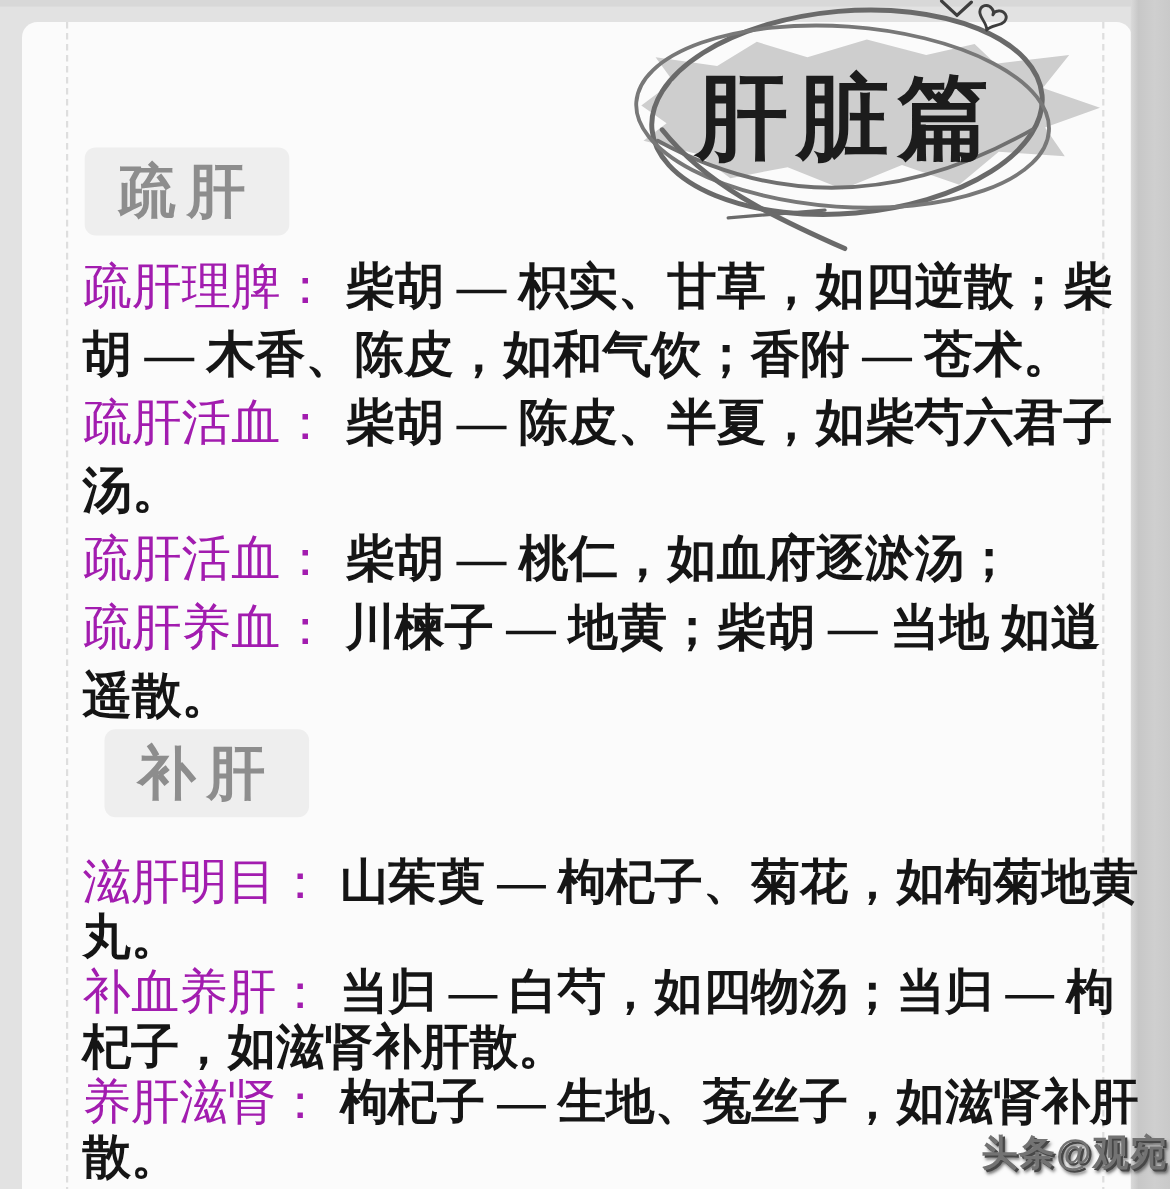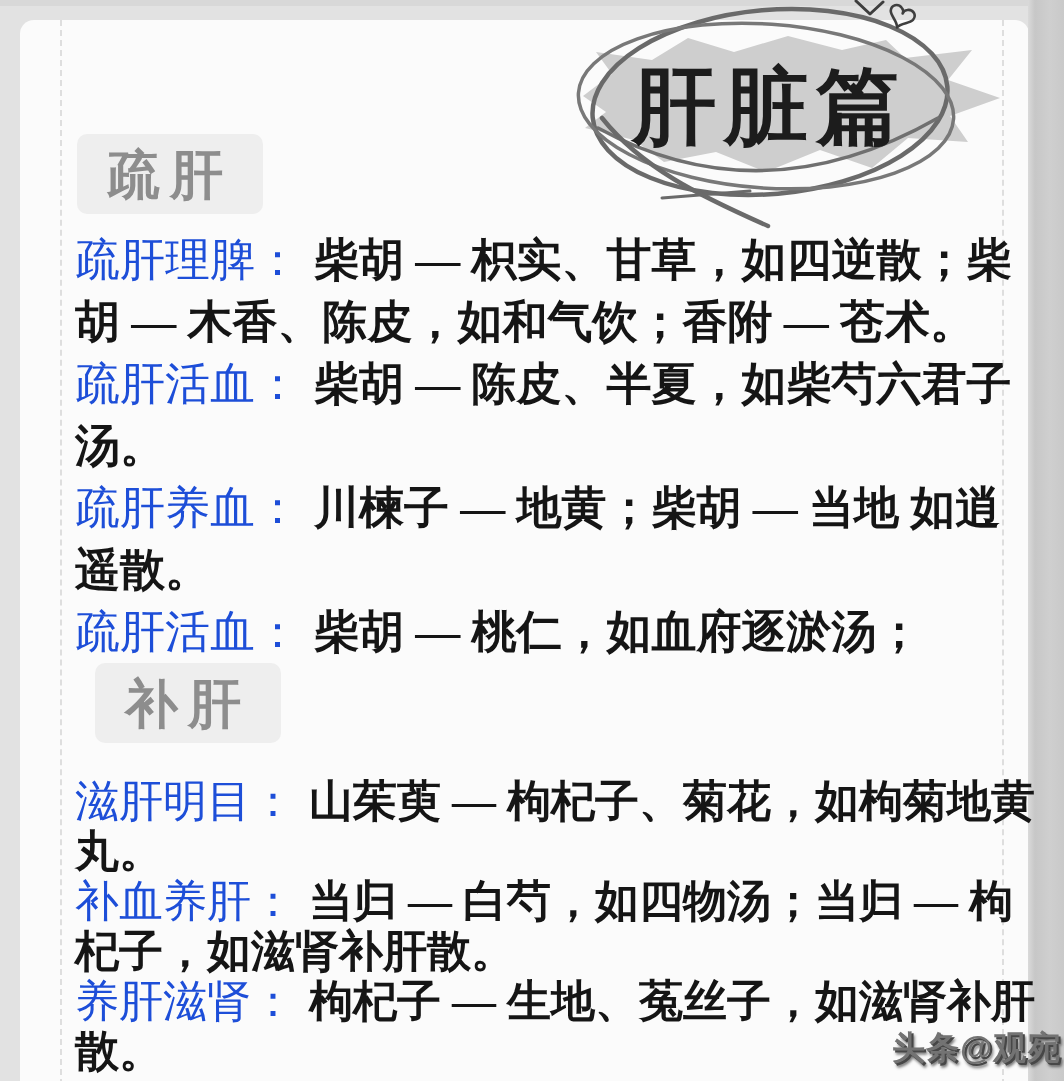--- a/index.html
+++ b/index.html
@@ -44,21 +44,21 @@
     font-family:"Liberation Serif","DejaVu Serif",serif;
   }
   .entry{
     margin:0;font-family:"Liberation Serif","DejaVu Serif",serif;
     text-align:left;
   }
   .sec-0 .entry{font-size:45px;line-height:62px;}
   .sec-0 .entry:first-of-type{margin-top:15px;}
   .sec-1 .entry{font-size:44px;line-height:50px;}
   .sec-1 .entry:first-of-type{margin-top:34px;}
-  .label{color:#1d4ed8;font-weight:400;margin-right:14px;text-align:right;}
+  .label{color:#a21caf;font-weight:400;margin-right:14px;text-align:right;}
   .body{color:#151515;font-weight:700;text-align:center;}
 
   
   .watermark{
     position:absolute;left:892px;top:1026px;z-index:5;
     font-size:33px;font-weight:700;letter-spacing:1px;color:#737373;
     text-shadow:2px 2px 0 #474747,3px 4px 3px rgba(60,60,60,.75);
   }
 </style>
 </head>
@@ -72,23 +72,23 @@
   <div class="content">
   <section class="sec sec-0">
     <div class="heading-row">
       <span class="heading">疏肝</span>
     </div>
 
   <p class="entry"><span class="label">疏肝理脾：</span><span class="body">柴胡 — 枳实、甘草，如四逆散；柴胡 — 木香、陈皮，如和气饮；香附 — 苍术。</span></p>
 
   <p class="entry"><span class="label">疏肝活血：</span><span class="body">柴胡 — 陈皮、半夏，如柴芍六君子汤。</span></p>
 
+  <p class="entry"><span class="label">疏肝活血：</span><span class="body">柴胡 — 桃仁，如血府逐淤汤；</span></p>
+
   <p class="entry"><span class="label">疏肝养血：</span><span class="body">川楝子 — 地黄；柴胡 — 当地 如逍遥散。</span></p>
-
-  <p class="entry"><span class="label">疏肝活血：</span><span class="body">柴胡 — 桃仁，如血府逐淤汤；</span></p>
 </section>
 
   <section class="sec sec-1">
     <div class="heading-row">
       <span class="heading">补肝</span>
     </div>
 
   <p class="entry"><span class="label">滋肝明目：</span><span class="body">山茱萸 — 枸杞子、菊花，如枸菊地黄丸。</span></p>
 
   <p class="entry"><span class="label">补血养肝：</span><span class="body">当归 — 白芍，如四物汤；当归 — 枸杞子，如滋肾补肝散。</span></p>

